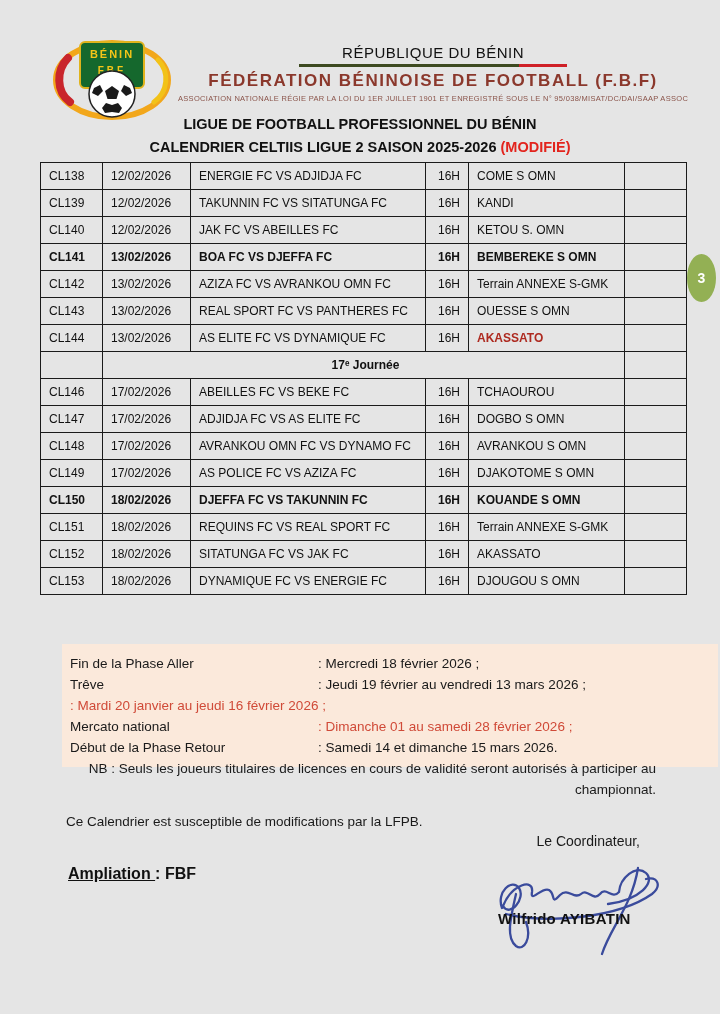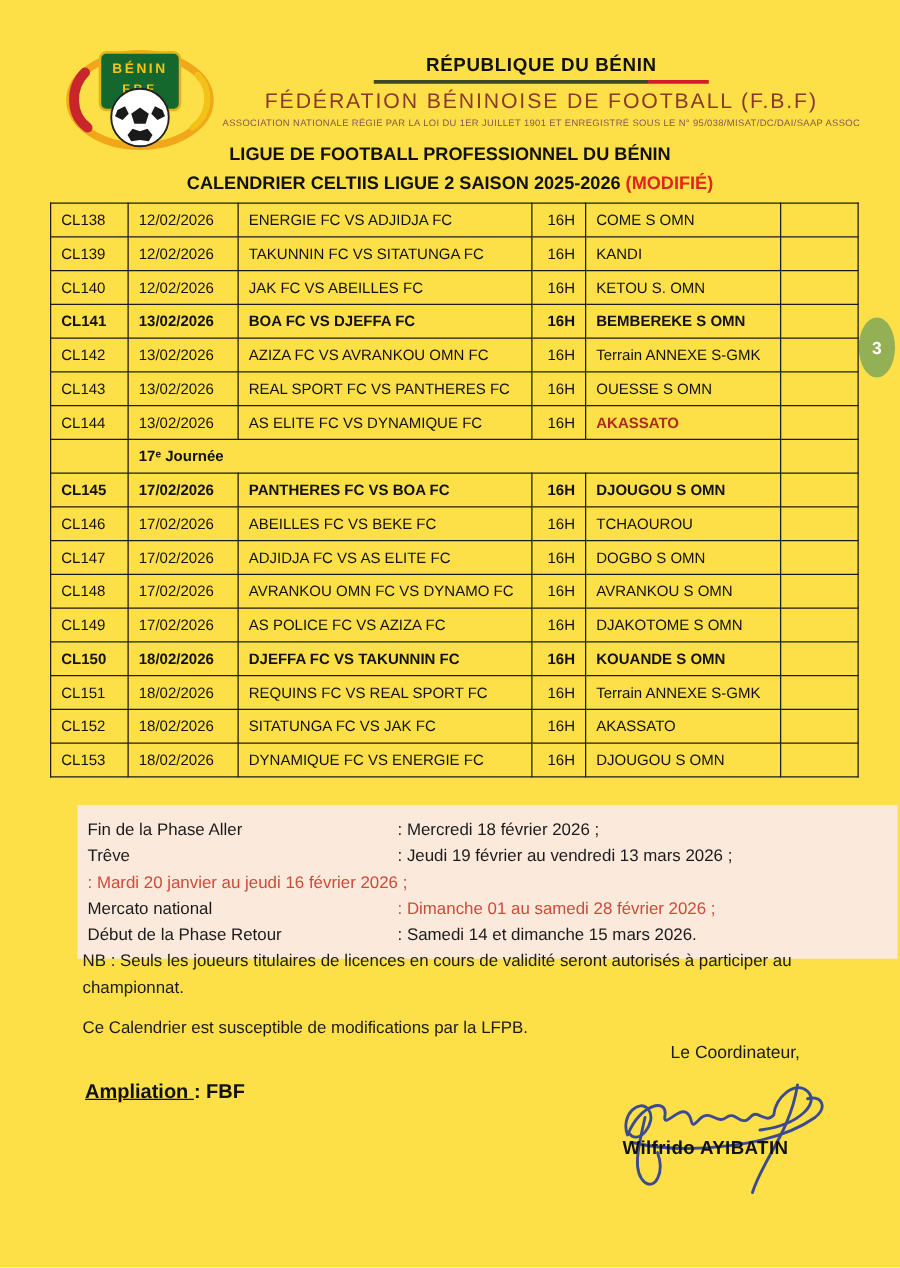--- a/index.html
+++ b/index.html
@@ -1,54 +1,54 @@
 <!DOCTYPE html>
 <html><head>
 <meta charset="utf-8">
 <style>
   html,body{margin:0;padding:0;background:#fff;}
-  .page{position:relative;width:720px;height:1014px;background:#fde047;
+  .page{position:relative;width:720px;height:1014px;background:#e5e5e5;
         font-family:"Liberation Sans",sans-serif;color:#111;overflow:hidden;}
 
   
   .header{position:absolute;top:36px;left:50px;width:630px;display:flex;align-items:flex-start;}
   .logo-wrap{width:128px;height:86px;flex:0 0 auto;}
   .header-text{flex:1;text-align:center;padding-top:8px;}
-  .country{font-size:15px;font-weight:700;letter-spacing:.5px;color:#111;}
+  .country{font-size:15px;font-weight:400;letter-spacing:.5px;color:#111;}
   .flag-line{height:3px;width:268px;margin:3px auto 4px auto;
              background:linear-gradient(to right,#3d4a20 0%,#3d4a20 82%,#cf2027 82%,#cf2027 100%);}
-  .federation{font-size:17px;font-weight:400;letter-spacing:1.5px;color:#8b382c;text-align:center;}
+  .federation{font-size:17px;font-weight:700;letter-spacing:1.5px;color:#8b382c;text-align:center;}
   .assoc{font-size:7.5px;letter-spacing:.3px;color:#8a544a;margin-top:3px;white-space:nowrap;}
 
   
   .title1{position:absolute;top:116px;left:0;width:720px;text-align:center;
           font-size:14.5px;font-weight:700;color:#111;}
   .title2{position:absolute;top:139px;left:0;width:720px;text-align:center;
           font-size:14.5px;font-weight:700;color:#111;}
   .title2 .red{color:#e2241d;}
 
   
   table.schedule{position:absolute;top:162px;left:40px;width:646px;
                  border-collapse:collapse;table-layout:fixed;border-radius:27px;}
   table.schedule td{border:1px solid #1b1b1b;height:26px;font-size:12px;
                     padding:0 4px 0 8px;vertical-align:middle;overflow:hidden;white-space:nowrap;}
   td.c-time{text-align:center;padding:0;}
-  td.journee{text-align:left;font-weight:700;padding:0;}
+  td.journee{text-align:center;font-weight:700;padding:0;}
   tr.bold-row td{font-weight:700;}
   td.red-venue{color:#ae2a20;font-weight:700;}
 
   
   .notes{position:absolute;top:644px;left:62px;width:656px;background:#fbe9db;
          padding:9px 12px 9px 8px;box-sizing:border-box;}
   .note-row{display:flex;line-height:21px;font-size:13.5px;color:#1a1a1a;}
   .note-label{flex:0 0 248px;}
   .note-value{flex:1;}
   .note-value.red{color:#d04a38;}
 
-  .nb{position:absolute;top:758px;left:66px;width:590px;font-size:13.5px;line-height:21px;color:#1a1a1a;}
+  .nb{position:absolute;top:758px;left:66px;width:590px;font-size:13.5px;line-height:21px;color:#1a1a1a;text-align:right;}
   .lfpb{position:absolute;top:814px;left:66px;width:590px;font-size:13.5px;color:#1a1a1a;}
 
   
   .coordinator{position:absolute;top:833px;left:420px;width:220px;text-align:right;
                font-size:14px;color:#1a1a1a;}
   .ampliation{position:absolute;top:865px;left:68px;font-size:16px;font-weight:700;color:#111;}
   .ampliation .ul{text-decoration:underline;}
   .sig-svg{position:absolute;top:850px;left:486px;}
   .sig-name{position:absolute;top:898px;left:498px;width:170px;
             font-size:15px;font-weight:700;color:#111;letter-spacing:.3px;white-space:nowrap;margin-top:12px;}
@@ -161,28 +161,20 @@
           <td class="c-match">AS ELITE FC  VS DYNAMIQUE FC</td>
           <td class="c-time">16H</td>
           <td class="c-venue red-venue">AKASSATO</td>
           <td class="c-empty"></td>
         </tr>
         <tr>
           <td class="c-code"></td>
           <td class="journee" colspan="4">17ᵉ Journée</td>
           <td class="c-empty"></td>
         </tr>
-        <tr class="bold-row">
-          <td class="c-code">CL145</td>
-          <td class="c-date">17/02/2026</td>
-          <td class="c-match">PANTHERES FC VS BOA FC</td>
-          <td class="c-time">16H</td>
-          <td class="c-venue">DJOUGOU S OMN</td>
-          <td class="c-empty"></td>
-        </tr>
         <tr>
           <td class="c-code">CL146</td>
           <td class="c-date">17/02/2026</td>
           <td class="c-match">ABEILLES FC VS BEKE FC</td>
           <td class="c-time">16H</td>
           <td class="c-venue">TCHAOUROU</td>
           <td class="c-empty"></td>
         </tr>
         <tr>
           <td class="c-code">CL147</td>

